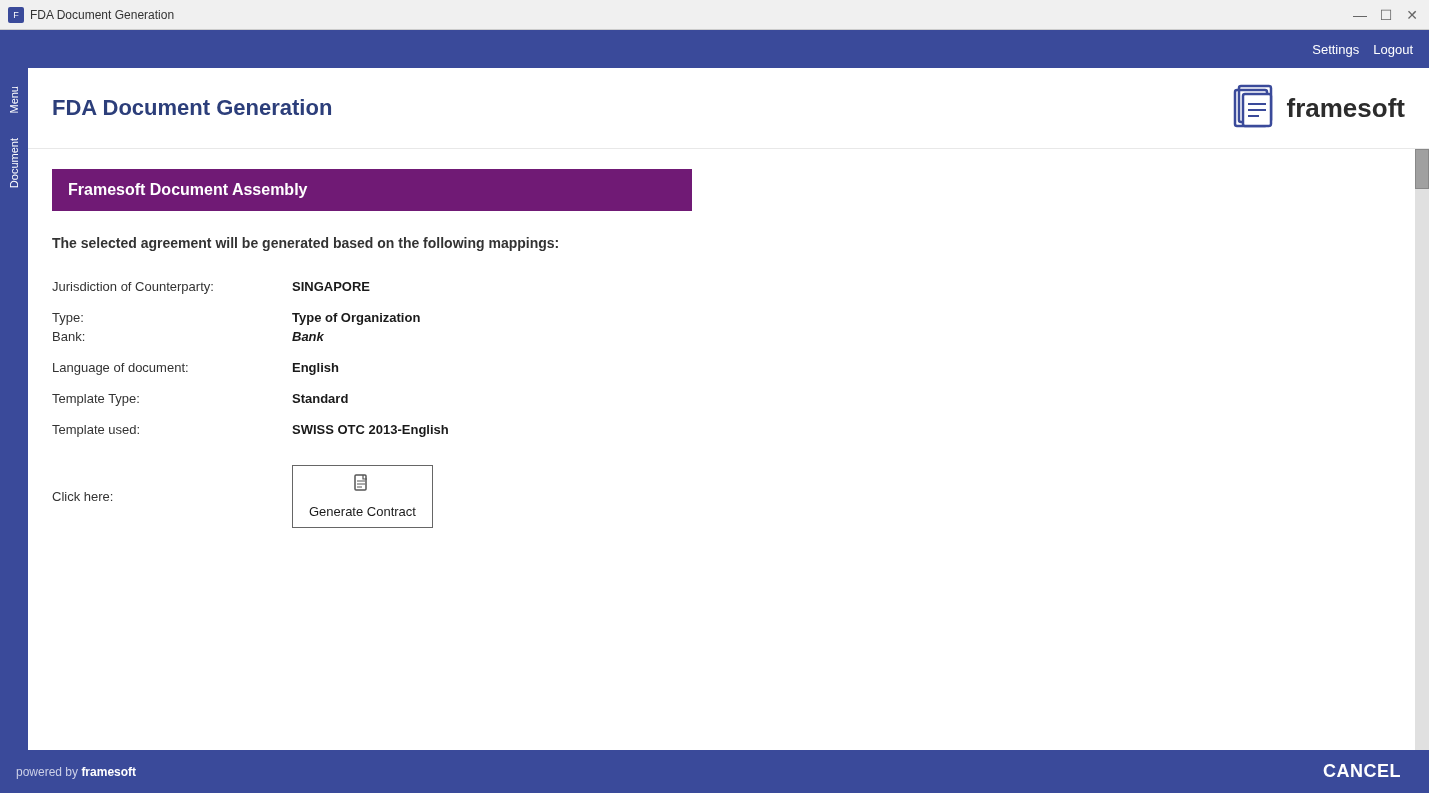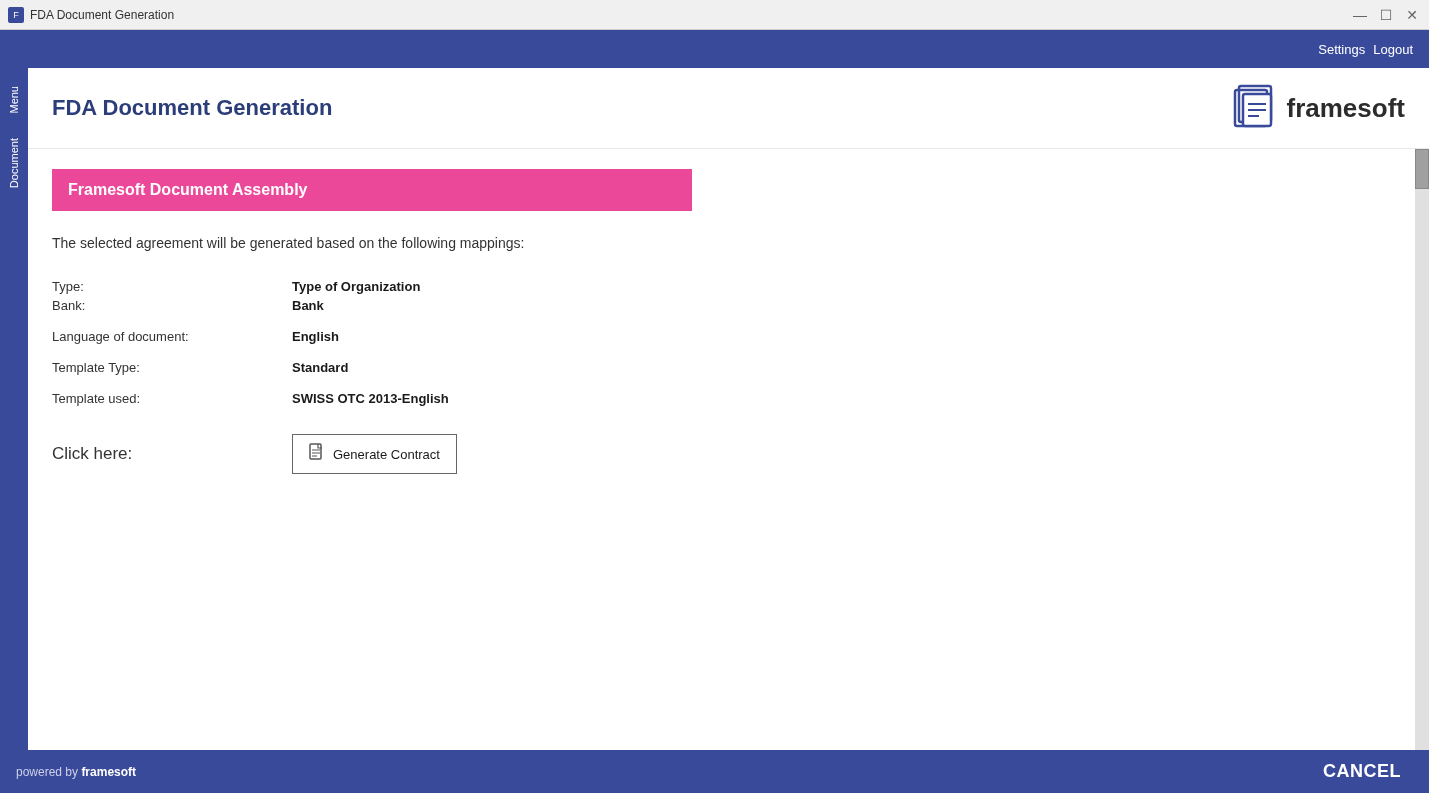--- a/index.html
+++ b/index.html
@@ -60,21 +60,21 @@
     }
 
     
     .top-nav {
       background: #3a4a9a;
       height: 38px;
       display: flex;
       align-items: center;
       justify-content: flex-end;
       padding: 0 16px;
-      gap: 8px;
+      gap: 14px;
     }
     .top-nav a {
       color: white;
       text-decoration: none;
       font-size: 13px;
       cursor: pointer;
     }
 
     
     .main-wrapper {
@@ -145,34 +145,34 @@
     
     .scroll-area {
       flex: 1;
       overflow-y: auto;
       padding: 20px 24px;
       position: relative;
     }
 
     
     .section-header {
-      background: #ec4899;
+      background: #701a75;
       color: white;
       padding: 12px 16px;
       font-size: 16px;
       font-weight: bold;
       margin-bottom: 24px;
       display: inline-block;
       min-width: 640px;
     }
 
     .description {
       color: #333;
       font-size: 14px;
-      font-weight: normal;
+      font-weight: bold;
       margin-bottom: 28px;
     }
     .mapping-row {
       display: flex;
       margin-bottom: 16px;
       align-items: flex-start;
     }
     .mapping-label {
       width: 240px;
       min-width: 240px;
@@ -187,33 +187,34 @@
 
     .click-here-row {
       display: flex;
       align-items: center;
       margin-top: 28px;
     }
     .click-here-label {
       width: 240px;
       min-width: 240px;
       color: #333;
-      font-size: 17px;
+      font-size: 13px;
     }
 
     .generate-btn {
       display: flex;
       align-items: center;
       gap: 8px;
       padding: 8px 16px;
       border: 1px solid #666;
       background: white;
       cursor: pointer;
       font-size: 13px;
       color: #1a1a1a;
+      flex-direction: column;
     }
     .generate-btn-icon {
       font-size: 16px;
       color: #555;
     }
 
     
     .scroll-area::-webkit-scrollbar { width: 14px; }
     .scroll-area::-webkit-scrollbar-track { background: #e0e0e0; }
     .scroll-area::-webkit-scrollbar-thumb { background: #a0a0a0; border: 1px solid #888; }
@@ -313,29 +314,33 @@
     <div class="scroll-container">
       <div class="scroll-area">
 
         
         <div class="section-header">Framesoft Document Assembly</div>
 
         
         <div class="description">The selected agreement will be generated based on the following mappings:</div>
 
         
+        <div class="mapping-row">
+          <div class="mapping-label">Jurisdiction of Counterparty:</div>
+          <div class="mapping-value">SINGAPORE</div>
+        </div>
 
         <div class="mapping-row">
           <div class="mapping-label">
             <div>Type:</div>
             <div style="margin-top:4px;">Bank:</div>
           </div>
           <div class="mapping-value">
             <div>Type of Organization</div>
-            <div style="margin-top:4px;">Bank</div>
+            <div style="margin-top:4px;font-style:italic;">Bank</div>
           </div>
         </div>
 
         <div class="mapping-row">
           <div class="mapping-label">Language of document:</div>
           <div class="mapping-value">English</div>
         </div>
 
         <div class="mapping-row">
           <div class="mapping-label">Template Type:</div>

